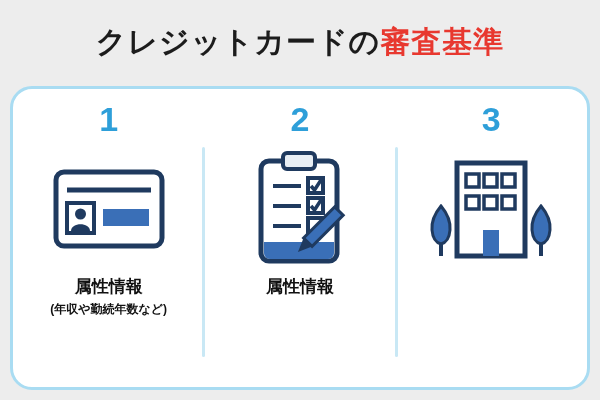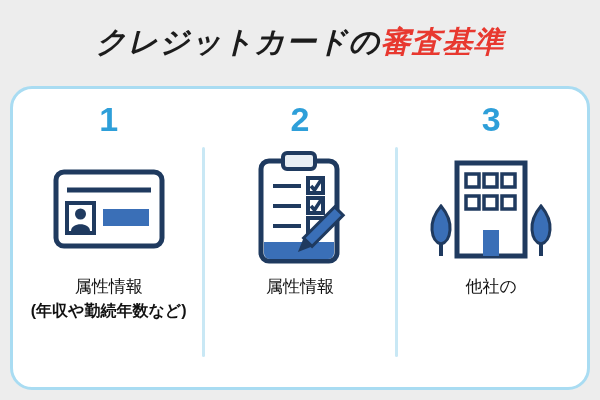--- a/index.html
+++ b/index.html
@@ -7,21 +7,20 @@
     width:600px;height:400px;
     background:#ededed;
     font-family:"Liberation Sans","DejaVu Sans",sans-serif;
     overflow:hidden;
   }
   .stage{position:relative;width:600px;height:400px;}
   .title{
     position:absolute;top:22px;left:0;width:100%;
     text-align:center;font-size:30px;font-weight:bold;color:#1c1c1c;
     letter-spacing:1px;
-    font-style:italic;
   }
   .title .red{color:#e8382f;}
   .card{
     position:absolute;left:10px;right:10px;top:86px;bottom:10px;
     background:#ffffff;
     border:3px solid #a9dcf2;
     border-radius:22px;
     display:flex;
   }
   .divider{
@@ -35,25 +34,25 @@
     padding-top:12px;
   }
   .num{
     font-size:34px;font-weight:bold;color:#2e9fd9;line-height:1.1;
   }
   .icon{
     height:134px;display:flex;align-items:center;justify-content:center;
     margin-top:4px;
   }
   .label{
-    font-size:17px;font-weight:normal;color:#111;text-align:center;
+    font-size:17px;font-weight:bold;color:#111;text-align:center;
     line-height:1.35;
   }
   .sublabel{
-    font-size:16px;font-weight:bold;color:#111;text-align:center;
+    font-size:12px;font-weight:bold;color:#111;text-align:center;
     margin-top:2px;
   }
 </style>
 </head>
 <body>
 
 <div class="stage">
 
   <div class="title">
     <span>クレジットカードの</span><span class="red">審査基準</span>
@@ -116,18 +115,17 @@
           <rect x="57" y="38" width="13" height="13" fill="#ffffff" stroke="#1f3a5f" stroke-width="3.5"></rect>
           <rect x="75" y="38" width="13" height="13" fill="#ffffff" stroke="#1f3a5f" stroke-width="3.5"></rect>
           <rect x="56" y="72" width="16" height="26" fill="#3a6fb7"></rect>
           <path d="M14,48 Q4,60 5,72 Q6,84 14,86 Q22,84 23,72 Q24,60 14,48 Z" fill="#3a6fb7" stroke="#1f3a5f" stroke-width="3"></path>
           <rect x="12" y="86" width="4" height="12" fill="#1f3a5f"></rect>
           <path d="M114,48 Q104,60 105,72 Q106,84 114,86 Q122,84 123,72 Q124,60 114,48 Z" fill="#3a6fb7" stroke="#1f3a5f" stroke-width="3"></path>
           <rect x="112" y="86" width="4" height="12" fill="#1f3a5f"></rect>
         </svg>
       </div>
       <div class="label">
-        <div>他社の</div>
       </div>
     </div>
 
   </div>
 </div>
 
 </body></html>

